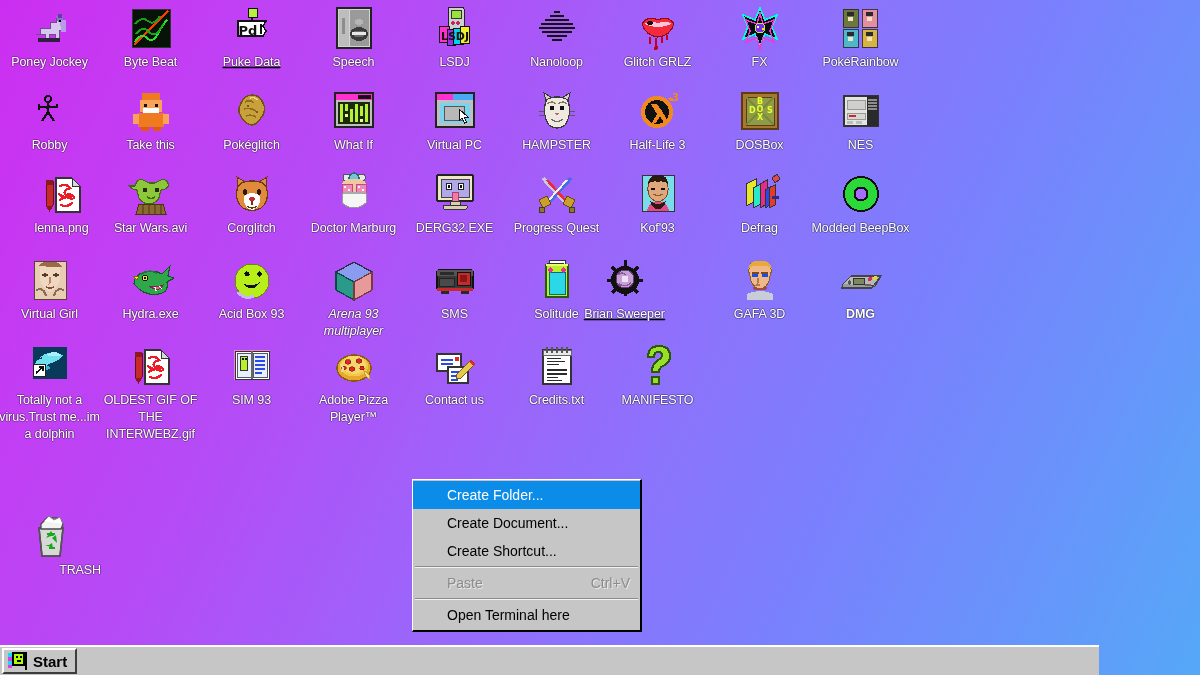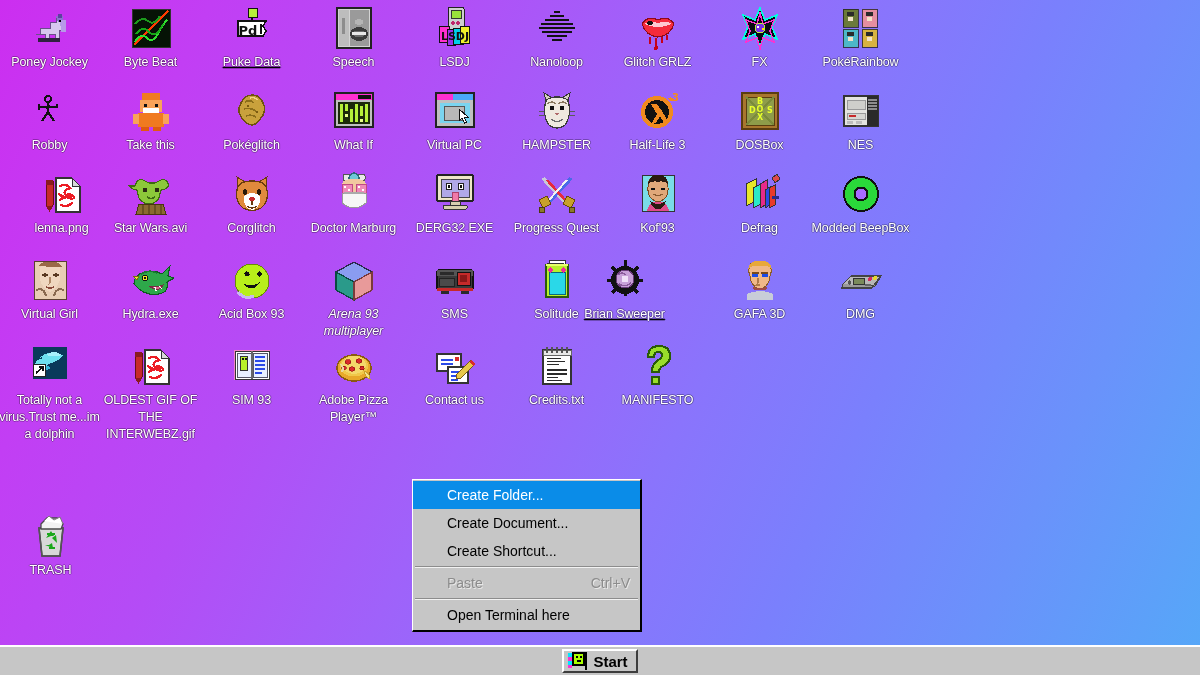--- a/index.html
+++ b/index.html
@@ -60,21 +60,21 @@
     letter-spacing: -0.1px;
     text-shadow:
        1px 0 0 rgba(0,0,0,0.28),
       -1px 0 0 rgba(0,0,0,0.28),
        0 1px 0 rgba(0,0,0,0.28),
        0 -1px 0 rgba(0,0,0,0.28);
     word-wrap: break-word;
   }
 
   
-  #trash-icon { position: absolute; left: 0px; top: 512px; width: 101px; text-align: center; }
+  #trash-icon { position: absolute; left: 0px; top: 512px; width: 101px; text-align: right; }
 
   
   #context-menu {
     position: absolute;
     left: 412px;
     top: 479px;
     width: 230px;
     background: #c6c6c6;
     border-top: 1px solid #ffffff;
     border-left: 1px solid #ffffff;
@@ -113,28 +113,27 @@
     margin: 1px 2px;
     border-top: 1px solid #8c8c8c;
     border-bottom: 1px solid #f2f2f2;
   }
 
   
   #taskbar {
     position: absolute;
     left: 0;
     bottom: 0;
-    width: 1200px;
+    width: 1099px;
     height: 30px;
     background: #c6c6c6;
     border-top: 2px solid #ffffff;
     display: flex;
     align-items: center;
     padding: 2px 2px;
-    flex-direction: column;
   }
   #start-button {
     height: 26px;
     display: flex;
     align-items: center;
     gap: 5px;
     padding: 0 8px 0 4px;
     background: #c6c6c6;
     border-top: 2px solid #ffffff;
     border-left: 2px solid #ffffff;
@@ -593,21 +592,21 @@
       <path d="M12 13 q2 -9 12 -8 q10 -1 12 8 q-4 -4 -12 -3 q-8 -1 -12 3 z" fill="#e8a83a"></path>
       <rect x="16" y="18" width="6" height="3" fill="#1a4ae8"></rect>
           <rect x="26" y="18" width="6" height="3" fill="#1a4ae8"></rect>
       <path d="M16 17 h7 M25 17 h7" stroke="#7a4a1a" stroke-width="2"></path>
       <path d="M22 22 v5 l-2 2 h4" stroke="#b07a48" stroke-width="1.3" fill="none"></path>
       <path d="M17 32 q7 3 14 0" stroke="#a04a4a" stroke-width="2" fill="none"></path>
       <path d="M11 38 q13 -6 26 0 v6 h-26 z" fill="#c8cdd8"></path>
         </svg>
         <div class="icon-label">GAFA 3D</div>
       </div>
-      <div class="desk-icon" style="left: 810px; top: 256px;">
+      <div class="desk-icon" style="left: 810px; top: 256px; font-weight: bold;">
         <svg class="icon-art" viewBox="0 0 48 48" shape-rendering="crispEdges">
       <path d="M6 28 l8 -8 h30 l-6 10 h-30 z" fill="#b8b8b8" stroke="#444" stroke-width="1.2"></path>
       <path d="M6 28 l-1 4 h30 l7 -10 2 -2 -6 10" fill="#9a9a9a" stroke="#444" stroke-width="1.2"></path>
       <rect x="16" y="22" width="11" height="6" fill="#7a8a5a" stroke="#333"></rect>
       <rect x="11" y="25" width="3" height="3" fill="#555"></rect>
           <rect x="12" y="24" width="1" height="5" fill="#555"></rect>
       <circle cx="33" cy="23" r="2" fill="#d82a5a"></circle>
           <circle cx="38" cy="22" r="2" fill="#e8d82a"></circle>
       <rect x="28" y="28" width="6" height="1.6" fill="#666"></rect>
         </svg>

